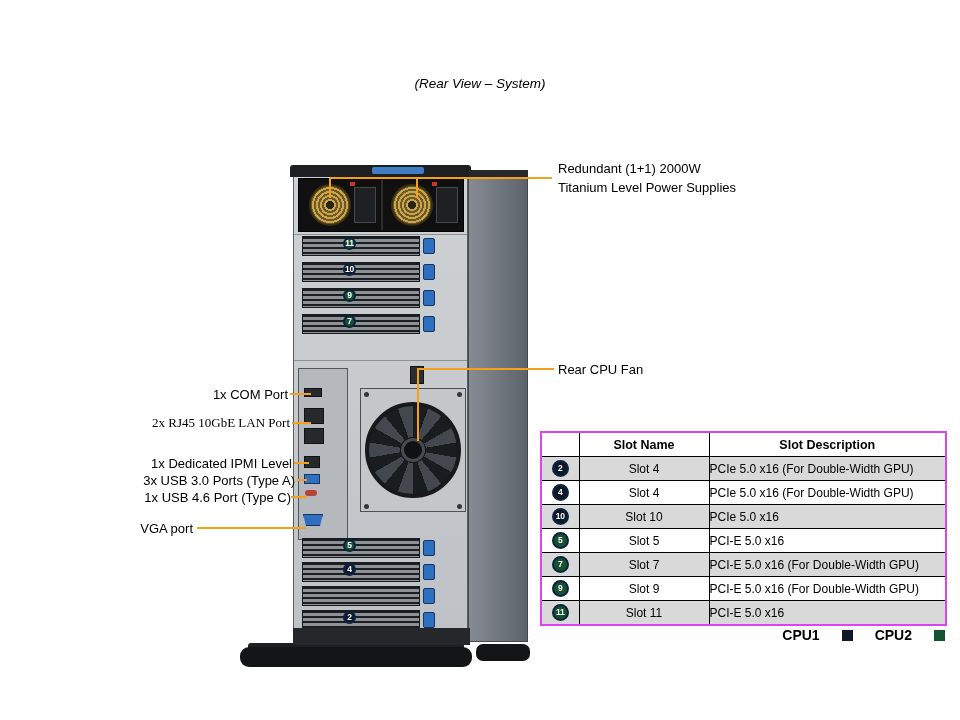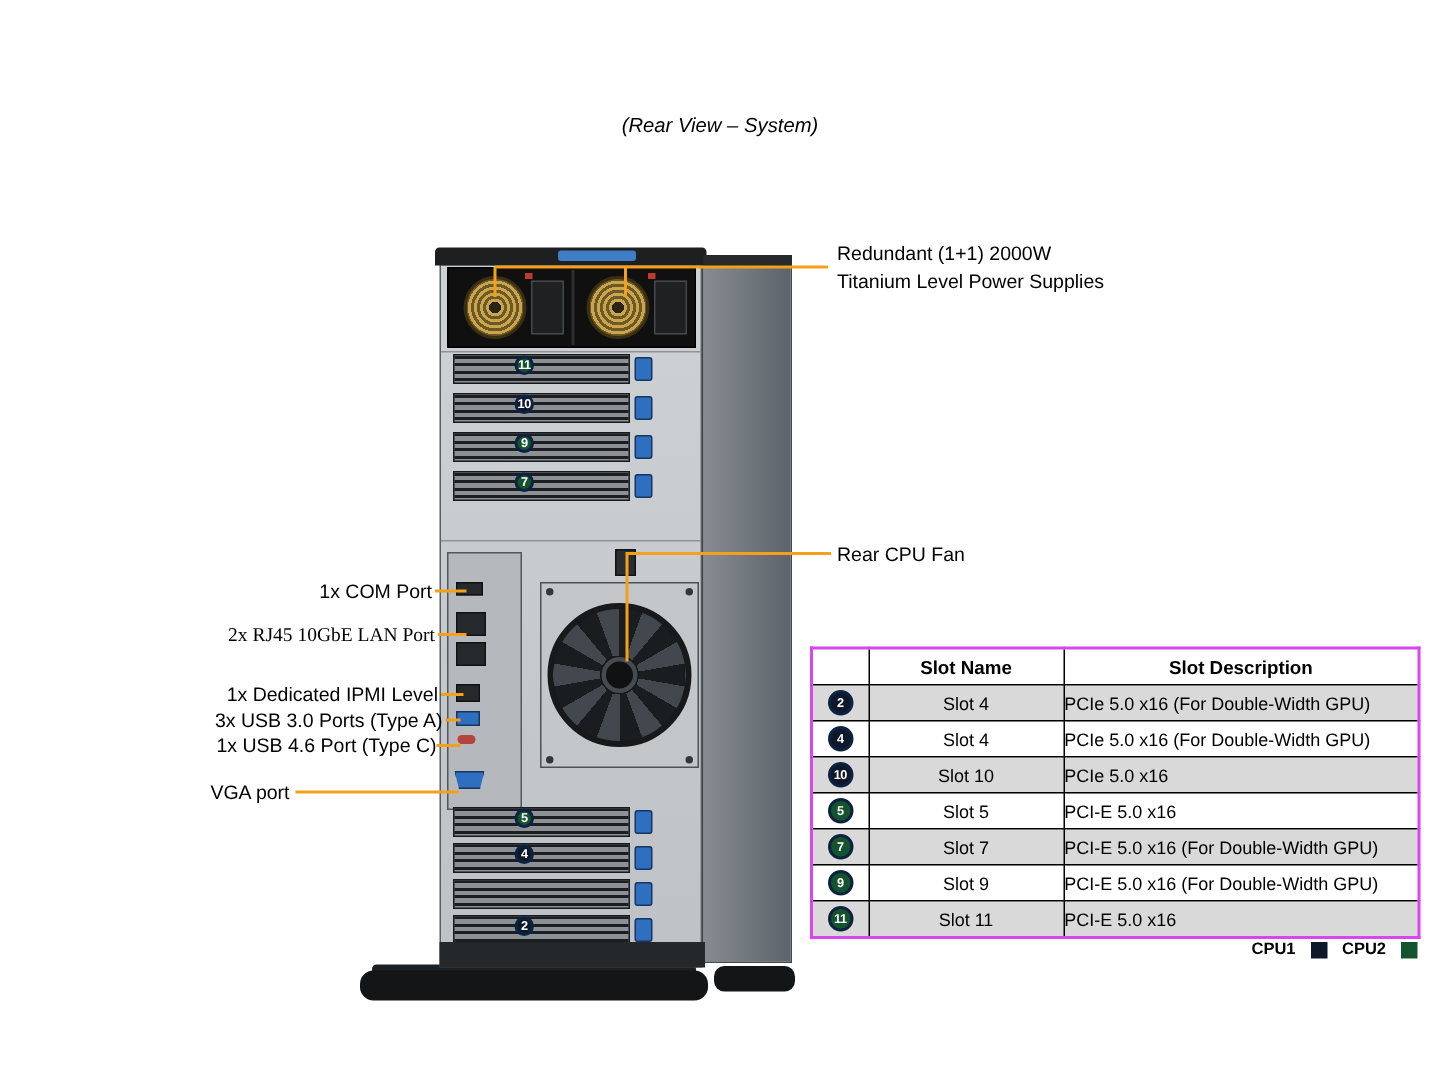--- a/index.html
+++ b/index.html
@@ -48,21 +48,21 @@
   #slot-table th,#slot-table td{border:1px solid #000;height:23px;padding:0;font-size:12px;color:#000;}
   #slot-table th{font-weight:bold;font-size:12.5px;text-align:center;background:#fff;}
   .col-badge{width:38px;}
   .col-name{width:130px;}
   .col-desc{width:237px;}
   td.badge-cell{text-align:center;vertical-align:middle;}
   td.name-cell{text-align:center;}
   td.desc-cell{text-align:left;padding-left:6px;}
   tr.gray{background:#d9d9d9;}
 
-  .legend{position:absolute;right:15px;top:627px;display:flex;align-items:center;gap:10px;font-size:11px;font-weight:bold;color:#000;}
+  .legend{position:absolute;right:15px;top:627px;display:flex;align-items:center;gap:22px;font-size:14px;font-weight:bold;color:#000;}
   .legend-swatch{display:inline-block;width:11px;height:11px;}
 </style>
 </head>
 <body>
 
 <div class="canvas">
 
   <div class="page-title">(Rear View – System)</div>
 
   <div id="server">

